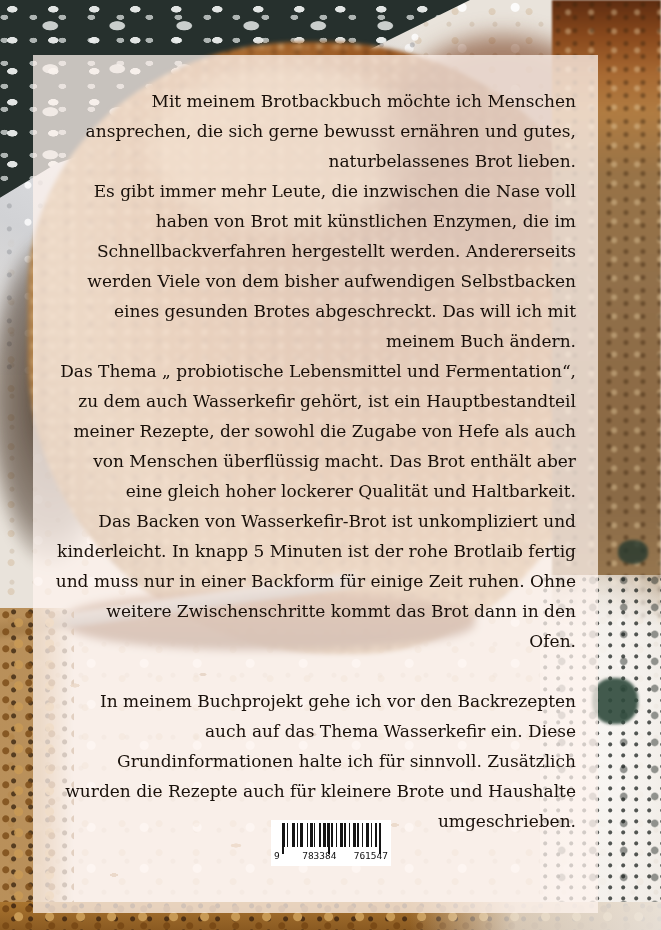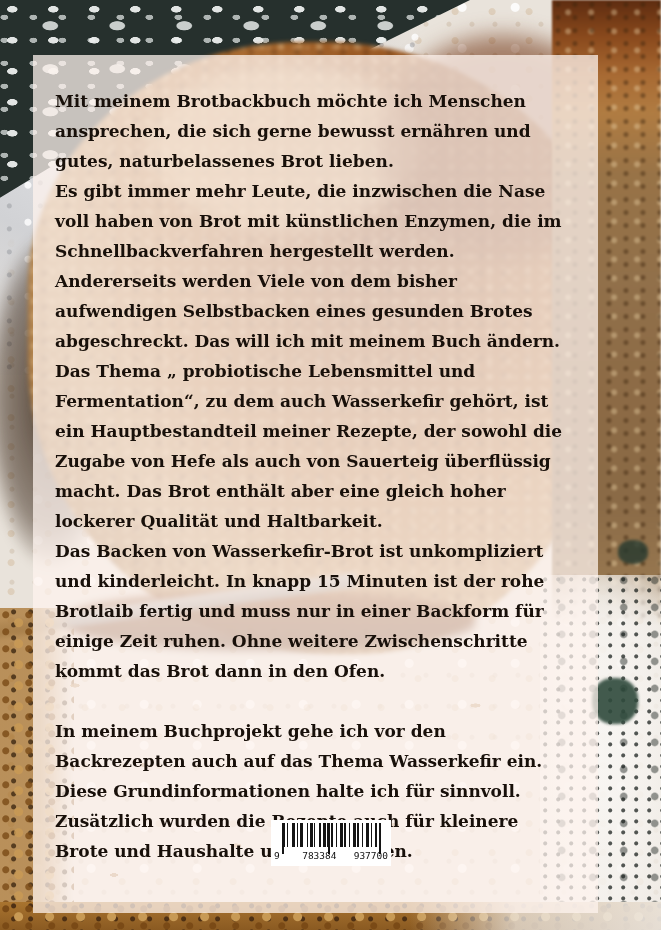--- a/index.html
+++ b/index.html
@@ -116,22 +116,22 @@
       radial-gradient(ellipse closest-side,#9f7345 0 55%,rgba(159,115,69,0) 62%);
     background-size:16px 7px,13px 6px,18px 7px,12px 5px,15px 6px,14px 6px,17px 7px,12px 5px;
     background-position:22px 42px,92px 122px,182px 202px,262px 92px,342px 182px,62px 232px,422px 62px,152px 32px;
   }
   
   .panel{
     position:absolute;left:33px;top:55px;width:565px;height:858px;
     background:rgba(253,243,237,.75);
   }
   .blurb{
-    margin-top:31px;padding:0 22px;text-align:left;
-    font-size:17px;line-height:30px;color:#18100a;font-weight:700;
+    margin-top:31px;padding:0 22px;text-align:right;
+    font-size:17px;line-height:30px;color:#18100a;font-weight:400;
   }
   .blurb p{margin:0;}
   .blurb p:last-child{margin-top:30px;}
   
   .barcode{
     position:absolute;left:271px;top:820px;width:120px;height:46px;
     background:#fff;
   }
   .barcode .bars{
     position:absolute;left:12px;top:3px;width:96px;height:24px;
@@ -191,31 +191,31 @@
   <div class="ph ph-green1"></div>
   <div class="ph ph-green2"></div>
   <div class="ph ph-crumbs-left"></div>
   <div class="ph ph-seeds"></div>
   <div class="ph ph-crumbs-bottom"></div>
 
   <div class="panel">
     <div class="blurb">
       <p>Mit meinem Brotbackbuch möchte ich Menschen ansprechen, die sich gerne bewusst ernähren und gutes, naturbelassenes Brot lieben.</p>
       <p>Es gibt immer mehr Leute, die inzwischen die Nase voll haben von Brot mit künstlichen Enzymen, die im Schnellbackverfahren hergestellt werden. Andererseits werden Viele von dem bisher aufwendigen Selbstbacken eines gesunden Brotes abgeschreckt. Das will ich mit meinem Buch ändern.</p>
-      <p>Das Thema „ probiotische Lebensmittel und Fermentation“, zu dem auch Wasserkefir gehört, ist ein Hauptbestandteil meiner Rezepte, der sowohl die Zugabe von Hefe als auch von Sauerteig überflüssig macht. Das Brot enthält aber eine gleich hoher lockerer Qualität und Haltbarkeit.</p>
-      <p>Das Backen von Wasserkefir-Brot ist unkompliziert und kinderleicht. In knapp 15 Minuten ist der rohe Brotlaib fertig und muss nur in einer Backform für einige Zeit ruhen. Ohne weitere Zwischenschritte kommt das Brot dann in den Ofen.</p>
+      <p>Das Thema „ probiotische Lebensmittel und Fermentation“, zu dem auch Wasserkefir gehört, ist ein Hauptbestandteil meiner Rezepte, der sowohl die Zugabe von Hefe als auch von Menschen überflüssig macht. Das Brot enthält aber eine gleich hoher lockerer Qualität und Haltbarkeit.</p>
+      <p>Das Backen von Wasserkefir-Brot ist unkompliziert und kinderleicht. In knapp 5 Minuten ist der rohe Brotlaib fertig und muss nur in einer Backform für einige Zeit ruhen. Ohne weitere Zwischenschritte kommt das Brot dann in den Ofen.</p>
       <p>In meinem Buchprojekt gehe ich vor den Backrezepten auch auf das Thema Wasserkefir ein. Diese Grundinformationen halte ich für sinnvoll. Zusätzlich wurden die Rezepte auch für kleinere Brote und Haushalte umgeschrieben.</p>
     </div>
   </div>
 
   <div class="barcode">
     <div class="bars"></div>
     <div class="guard gl"></div>
     <div class="guard gm"></div>
     <div class="guard gr"></div>
     <div class="digits">
       <span class="lead">9</span>
       <span class="g">783384</span>
-      <span class="g">937700</span>
+      <span class="g">761547</span>
     </div>
   </div>
 
 </div>
 
 </body></html>

